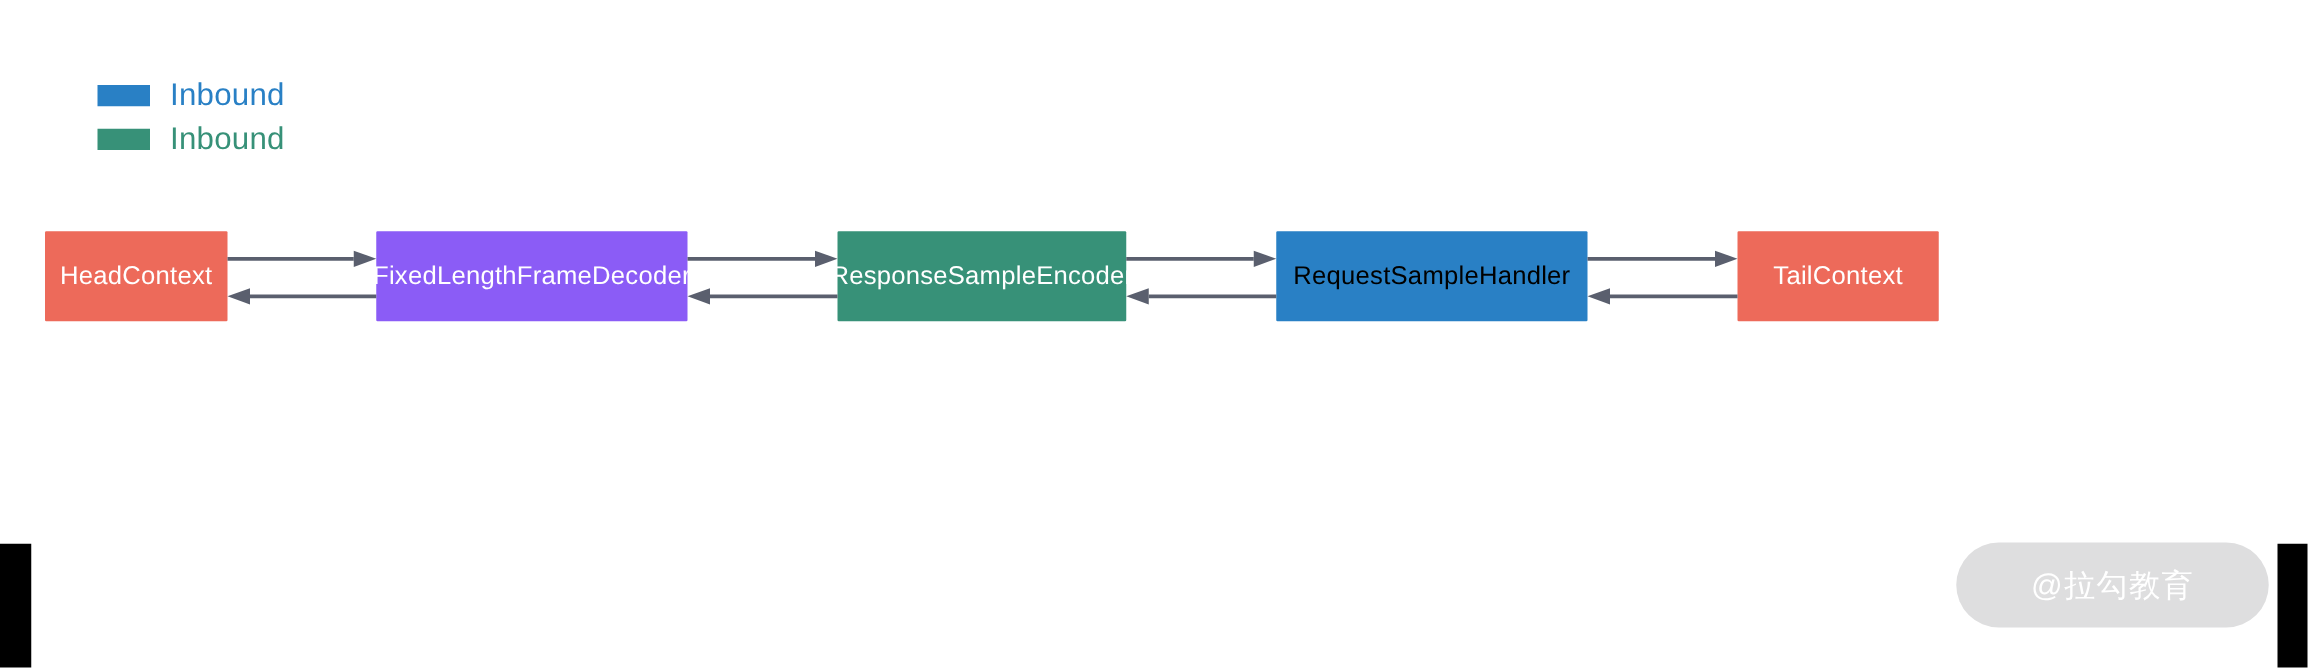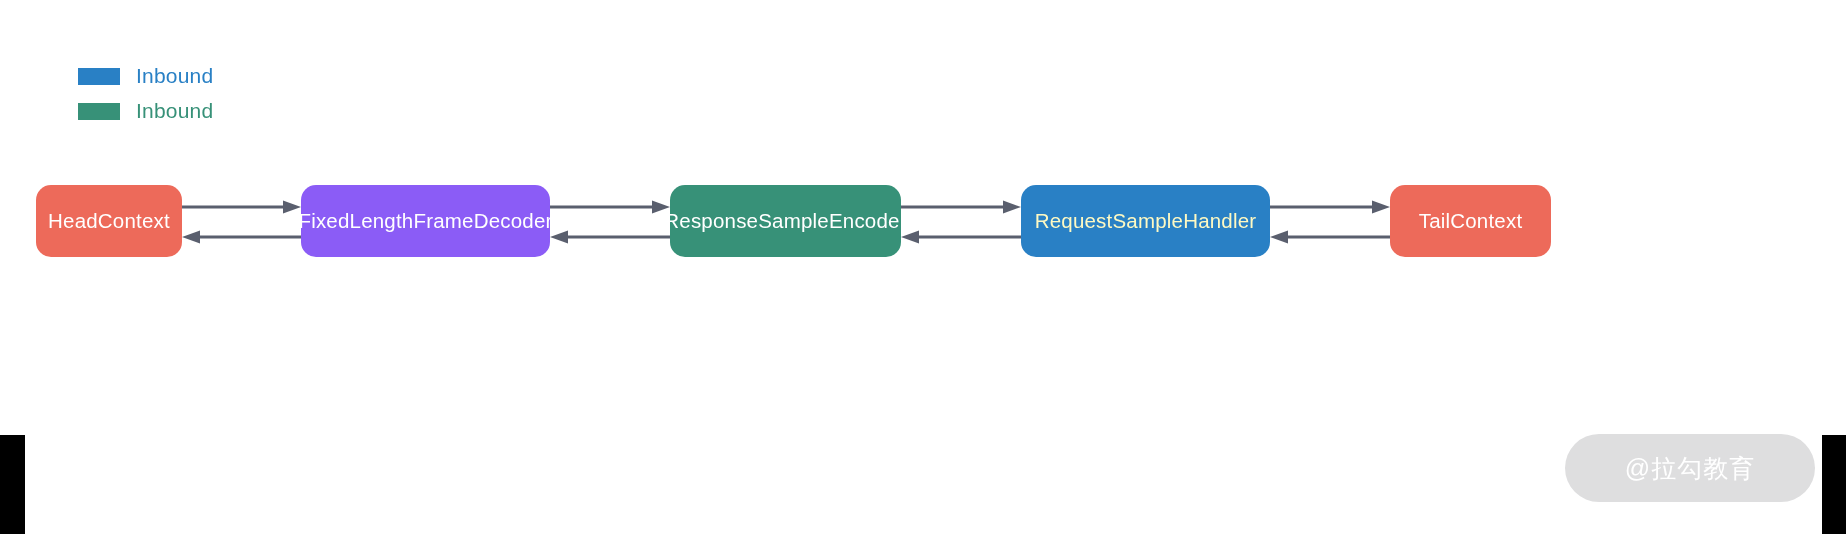--- a/index.html
+++ b/index.html
@@ -27,38 +27,38 @@
     height: 26px;
     margin-bottom: 9px;
   }
   .legend-swatch {
     width: 42px;
     height: 17px;
     margin-right: 16px;
     flex: 0 0 auto;
   }
   .legend-label {
-    font-size: 21px;
+    font-size: 25px;
     letter-spacing: 0.2px;
     white-space: nowrap;
   }
 
   
   #pipeline {
     position: absolute;
     left: 0;
     top: 185px;
     width: 1846px;
     height: 72px;
   }
   .node {
     position: absolute;
     top: 0;
     height: 72px;
-    border-radius: 15px;
+    border-radius: 1px;
     display: flex;
     align-items: center;
     justify-content: center;
     color: #ffffff;
     font-size: 20.5px;
     letter-spacing: 0.2px;
     white-space: nowrap;
     box-sizing: border-box;
   }
 
@@ -116,21 +116,21 @@
     <span class="legend-swatch" style="background: rgb(55, 145, 120);"></span>
     <span class="legend-label" style="color: rgb(55, 145, 120);">Inbound</span>
   </div>
 </div>
 
 <div id="pipeline">
 
   <div class="node" style="left: 36px; width: 146px; background: rgb(237, 106, 90); color: rgb(255, 255, 255);">HeadContext</div>
   <div class="node" style="left: 301px; width: 249px; background: #8b5cf6; color: rgb(255, 255, 255);">FixedLengthFrameDecoder</div>
   <div class="node" style="left: 670px; width: 231px; background: rgb(55, 145, 120); color: rgb(255, 255, 255);">ResponseSampleEncoder</div>
-  <div class="node" style="left: 1021px; width: 249px; background: rgb(41, 128, 197); color: #fef9c3;">RequestSampleHandler</div>
+  <div class="node" style="left: 1021px; width: 249px; background: rgb(41, 128, 197); color: #000000;">RequestSampleHandler</div>
   <div class="node" style="left: 1390px; width: 161px; background: rgb(237, 106, 90); color: rgb(255, 255, 255);">TailContext</div>
 
   <div class="connector" style="left: 182px; width: 119px;">
     <svg viewBox="0 0 119 72" preserveAspectRatio="none">
         <g>
           <line x1="0" y1="22" x2="101" y2="22" stroke="#5a5f6e" stroke-width="3"></line>
           <polygon points="119,22 101,15.5 101,28.5" fill="#5a5f6e"></polygon>
         </g>
         <g>
           <line x1="119" y1="52" x2="18" y2="52" stroke="#5a5f6e" stroke-width="3"></line>

